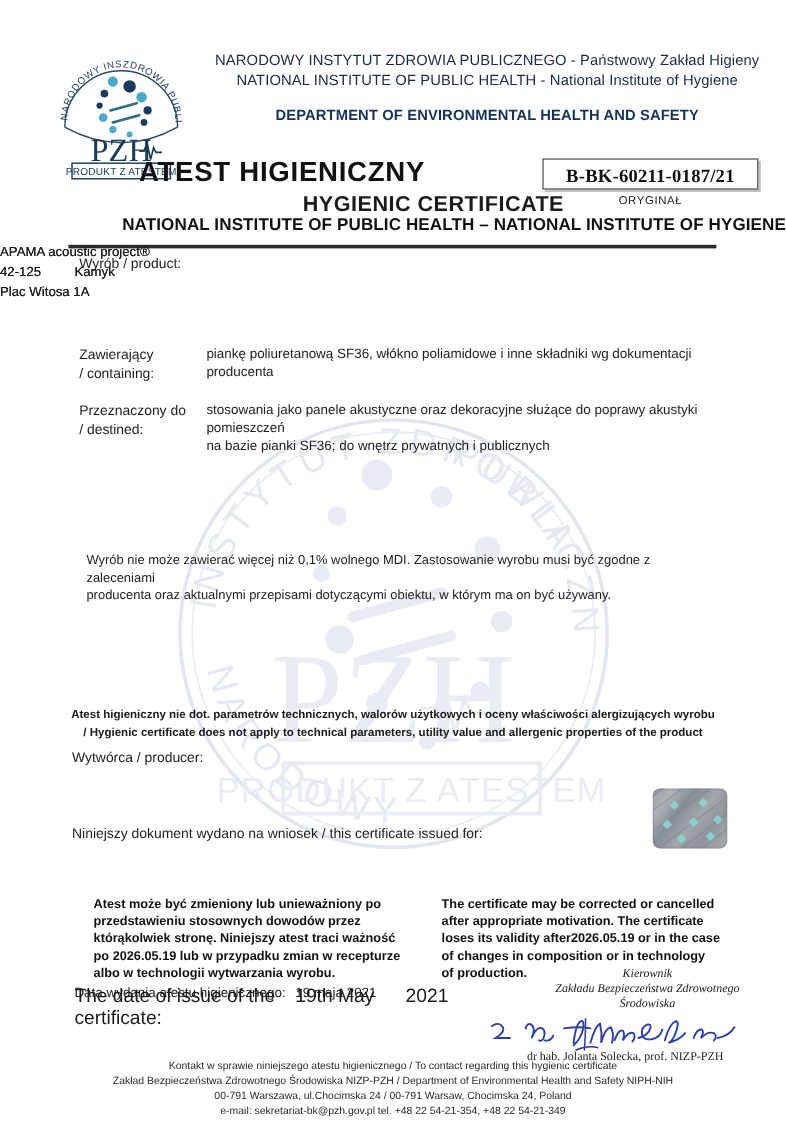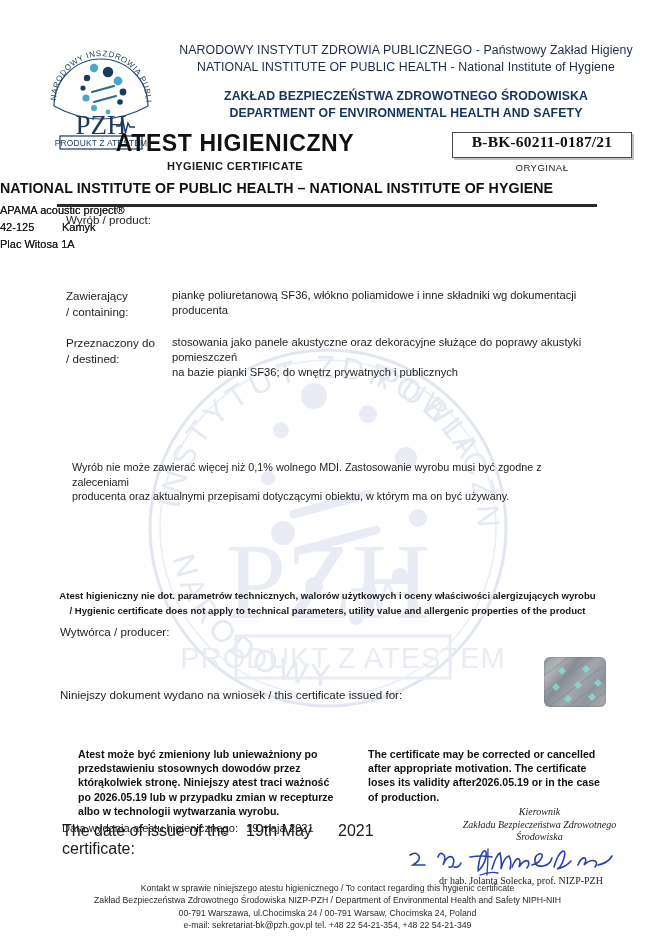--- a/index.html
+++ b/index.html
@@ -56,40 +56,40 @@
     position: absolute; left: 0; top: 0; width: 470px;
     text-align: center;
     font-size: 23px; font-weight: bold; letter-spacing: .6px;
     color: #111;
   }
   .certno-box {
     position: absolute; left: 452px; top: 2px;
     width: 180px; height: 26px;
     border: 1px solid #4a4a4a;
     box-shadow: 2px 2px 0 rgba(120,120,120,.45);
-    display: flex; align-items: flex-start; justify-content: center;
+    display: flex; align-items: flex-end; justify-content: center;
     background: #fff;
   }
   .certno {
     font-family: "Liberation Serif", serif;
     font-size: 15.5px; font-weight: bold; letter-spacing: .2px; color: #111;
   }
   .hygienic {
     position: absolute; left: 0; top: 30px; width: 470px;
-    text-align: center;
-    font-size: 11px; font-weight: bold; letter-spacing: .4px; color: #1b1b1b;
+    text-align: right;
+    font-size: 18px; font-weight: bold; letter-spacing: .4px; color: #1b1b1b;
   }
   .oryginal {
     position: absolute; left: 452px; top: 32px; width: 180px;
     text-align: center;
     font-size: 9.5px; letter-spacing: .5px; color: #222;
   }
   .nat-inst {
     position: absolute; left: 0; top: 50px; width: 655px;
-    text-align: left;
+    text-align: right;
     font-size: 14.2px; font-weight: bold; letter-spacing: .1px; color: #111;
   }
   .rule {
     position: absolute; left: 57px; top: 74px;
     width: 540px; height: 3px; background: #2a2a2a;
   }
 
   
   .row { position: absolute; display: flex; }
   .lbl {
@@ -268,21 +268,20 @@
           <path d="M74,86 l4,0 l2.5,-7 l3,14 l2.5,-10 l2,4 l5,0" fill="none" stroke="#1b3a5c" stroke-width="1.4"></path>
           <rect x="18" y="96" width="82" height="13" fill="none" stroke="#1b3a5c" stroke-width="1.2"></rect>
           <text x="59" y="106" text-anchor="middle" font-family="Liberation Sans, sans-serif" font-size="8.4" fill="#1b3a5c" letter-spacing=".2">PRODUKT Z ATESTEM</text>
         </svg>
       </div>
 
       <div class="head-text">
         <div class="head-line1">NARODOWY INSTYTUT ZDROWIA PUBLICZNEGO - Państwowy  Zakład  Higieny</div>
         <div class="head-line2">NATIONAL INSTITUTE OF PUBLIC HEALTH  - National Institute of Hygiene</div>
         <div class="head-dept">
-          <div>ZAKŁAD BEZPIECZEŃSTWA ZDROWOTNEGO ŚRODOWISKA</div>
           <div>DEPARTMENT OF ENVIRONMENTAL HEALTH AND SAFETY</div>
         </div>
       </div>
     </div>
 
     <div class="title-block">
       <div class="atest">ATEST HIGIENICZNY</div>
 
       <div class="certno-box">
         <span class="certno">B-BK-60211-0187/21</span>
@@ -381,20 +380,21 @@
       <div>Atest może być zmieniony lub unieważniony po</div>
       <div>przedstawieniu stosownych dowodów przez</div>
       <div>którąkolwiek stronę. Niniejszy atest traci ważność</div>
       <div>po 2026.05.19   lub w przypadku zmian w recepturze</div>
       <div>albo w technologii wytwarzania wyrobu.</div>
     </div>
     <div class="valid-en">
       <div>The certificate may be corrected or cancelled</div>
       <div>after appropriate motivation. The certificate</div>
       <div>loses its validity after2026.05.19   or in the case</div>
+      <div>of changes in composition or in technology</div>
       <div>of production.</div>
     </div>
 
     <div class="date-pl">
       <span class="k">Data wydania atestu higienicznego:</span>
       <span>19 maja 2021</span>
     </div>
     <div class="date-en">
       <span class="k">The date of issue of the certificate:</span>
       <span class="m">19th May</span>

